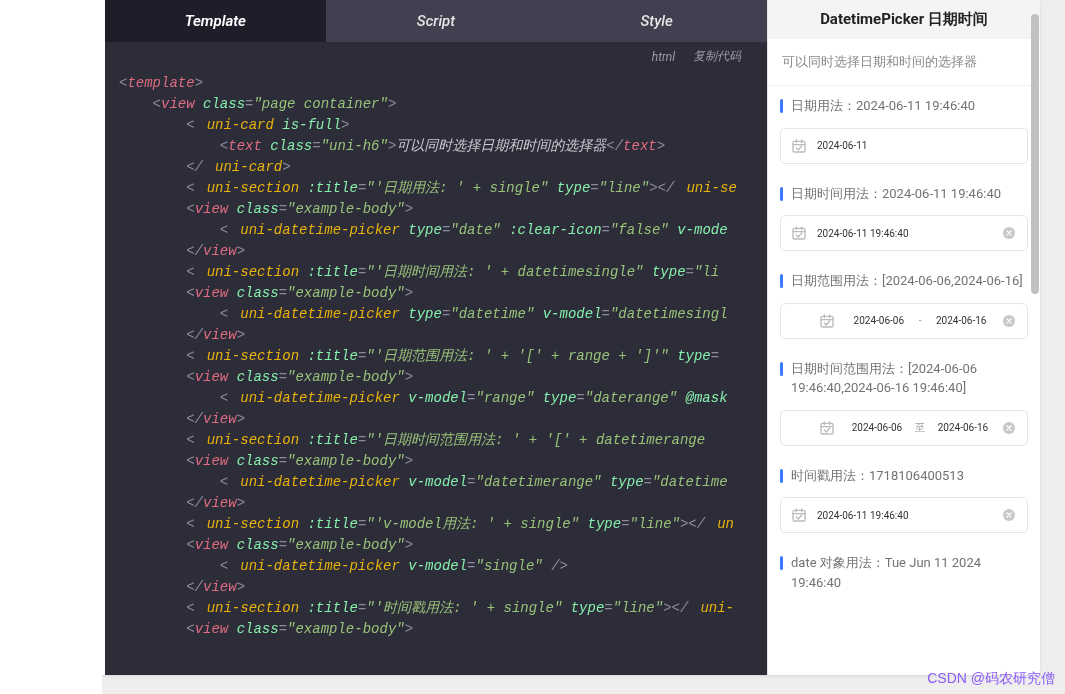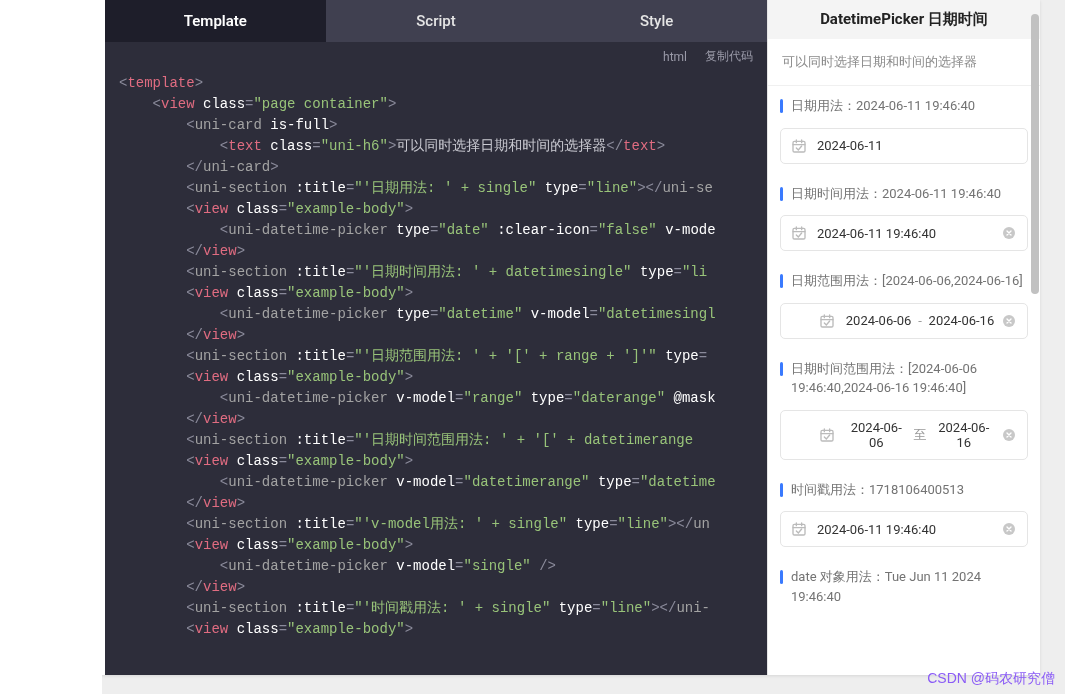--- a/index.html
+++ b/index.html
@@ -20,20 +20,21 @@
   box-shadow: 0 1px 3px rgba(0,0,0,0.1);
 }
 .code-panel {
   width: 662px;
   background: #2d2d3a;
   position: relative;
   display: flex;
   flex-direction: column;
   overflow: hidden;
   margin-left: 102px;
+  font-style: italic;
 }
 .left-gutter {
   position: absolute;
   left: 0; top: 0; bottom: 0;
   width: 102px;
   background: #ffffff;
 }
 .tabs {
   display: flex;
   background: #404050;
@@ -49,41 +50,41 @@
 }
 .tab.active {
   background: #1e1e2a;
   font-weight: 600;
   color: #ffffff;
 }
 .code-header {
   display: flex;
   justify-content: flex-end;
   align-items: center;
-  padding: 6px 14px 2px;
+  padding: 6px 26px 2px;
   gap: 18px;
   font-size: 12px;
   color: #9a9aa8;
 }
 .code-body {
   flex: 1;
   padding: 6px 14px 10px 14px;
   font-family: Consolas, "Courier New", monospace;
   font-size: 14px;
   line-height: 21px;
   color: #c9c9d1;
   overflow: hidden;
   white-space: pre;
 }
 .t-punc { color: #8a8a9a; }
 .t-tag  { color: #e06c81; }
-.t-attr { color: #ffffff; text-align: right; }
+.t-attr { color: #86efac; text-align: right; }
 .t-str  { color: #98c379; }
 .t-text { color: #c9c9d1; }
-.t-comp { color: #a3a3a3; }
+.t-comp { color: #eab308; margin-left: 12px; }
 
 .preview-panel {
   flex: 1;
   background: #fff;
   display: flex;
   flex-direction: column;
   border-left: 1px solid #e5e5e5;
   overflow-y: auto;
   position: relative;
 }
@@ -119,21 +120,21 @@
   align-self: flex-start;
   margin-top: 3px;
 }
 .picker {
   margin: 4px 12px 10px;
   border: 1px solid #e5e5e5;
   border-radius: 5px;
   display: flex;
   align-items: center;
   padding: 9px 10px;
-  font-size: 13px;
+  font-size: 10px;
   color: #333;
   position: relative;
   background: #fff;
 }
 .picker-range {
   justify-content: space-between;
   padding-left: 38px;
 }
 .picker .cal-icon {
   color: #bbb;

